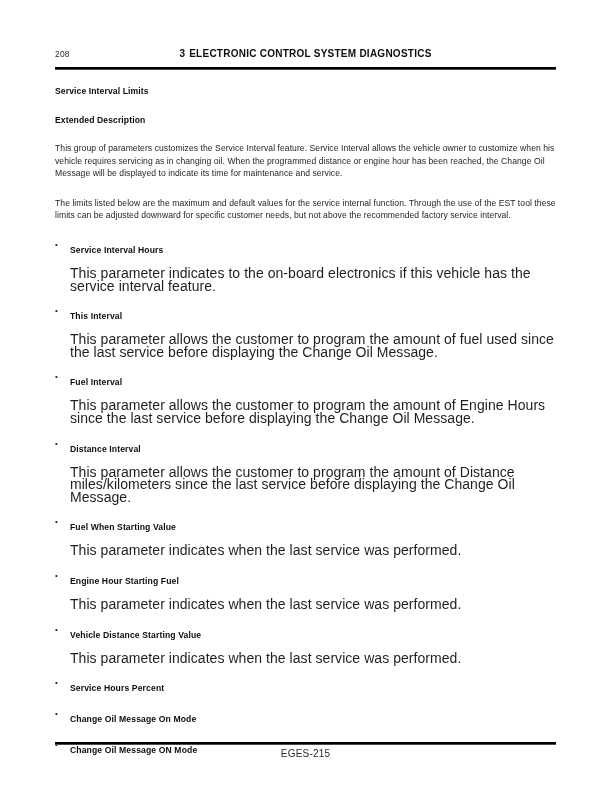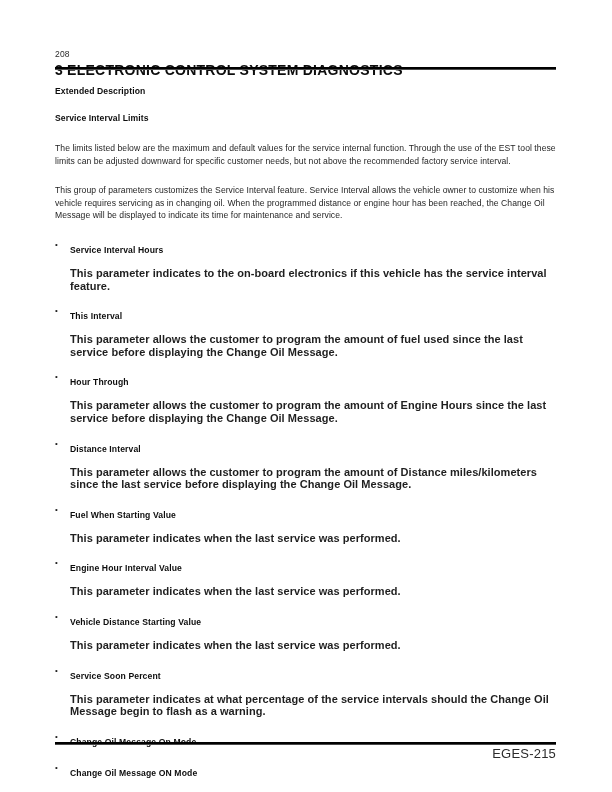--- a/index.html
+++ b/index.html
@@ -30,23 +30,24 @@
     left: 0;
     top: 0;
     font-size: 8.5px;
     line-height: 12px;
     color: #2b2b2b;
     letter-spacing: 0.2px;
   }
   .header-title {
     position: absolute;
     left: 0;
-    top: 16px;
-    width: 501px;
-    font-size: 14px;
+    top: 0;
+    width: 501px;
+    text-align: center;
+    font-size: 10px;
     font-weight: bold;
     line-height: 12px;
     color: #0d0d0d;
     letter-spacing: 0.25px;
   }
   .header-title .chapter-num {
     margin-right: 4px;
   }
   .rule {
     position: absolute;
@@ -111,35 +112,34 @@
   .bullet-label {
     font-size: 8.6px;
     font-weight: bold;
     line-height: 11px;
     color: #0d0d0d;
     letter-spacing: 0.12px;
   }
   .bullet-desc {
     margin: 10px 0 0 15px;
     width: 486px;
-    font-size: 11px;
+    font-size: 14px;
     line-height: 12.6px;
     color: #1f1f1f;
     letter-spacing: 0.05px;
-    font-weight: bold;
   }
 
   
   .footer-code {
     position: absolute;
     left: 55px;
     top: 748px;
     width: 501px;
-    text-align: right;
-    font-size: 13px;
+    text-align: center;
+    font-size: 10px;
     line-height: 11px;
     color: #2b2b2b;
     letter-spacing: 0.2px;
   }
 </style>
 </head>
 <body>
 
 <div class="page">
 
@@ -147,28 +147,28 @@
     <div class="page-number">208</div>
     <div class="header-title">
       <span class="chapter-num">3</span><span>ELECTRONIC CONTROL SYSTEM DIAGNOSTICS</span>
     </div>
   </div>
 
   <div class="rule rule-top"></div>
 
   <div class="content">
 
+    <div class="heading heading-section">Service Interval Limits</div>
+
     <div class="heading heading-extended">Extended Description</div>
 
-    <div class="heading heading-section">Service Interval Limits</div>
+    <p class="para">This group of parameters customizes the Service Interval feature.  Service Interval allows the vehicle owner to customize when his vehicle requires servicing as in changing oil.  When the programmed distance or engine hour has been reached, the Change Oil Message will be displayed to indicate its time for maintenance and service.</p>
 
     <p class="para">The limits listed below are the maximum and default values for the service internal function.  Through the use of the EST tool these limits can be adjusted downward for specific customer needs, but not above the recommended factory service interval.</p>
 
-    <p class="para">This group of parameters customizes the Service Interval feature.  Service Interval allows the vehicle owner to customize when his vehicle requires servicing as in changing oil.  When the programmed distance or engine hour has been reached, the Change Oil Message will be displayed to indicate its time for maintenance and service.</p>
-
     <ul class="bullet-list">
 
       <li class="bullet-item">
         <div class="bullet-row">
           <span class="bullet-mark">•</span>
           <span class="bullet-label">Service Interval Hours</span>
         </div>
         <div class="bullet-desc">This parameter indicates to the on-board electronics if this vehicle has the service interval feature.</div>
       </li>
 
@@ -176,21 +176,21 @@
         <div class="bullet-row">
           <span class="bullet-mark">•</span>
           <span class="bullet-label">This Interval</span>
         </div>
         <div class="bullet-desc">This parameter allows the customer to program the amount of fuel used since the last service before displaying the Change Oil Message.</div>
       </li>
 
       <li class="bullet-item">
         <div class="bullet-row">
           <span class="bullet-mark">•</span>
-          <span class="bullet-label">Hour Through</span>
+          <span class="bullet-label">Fuel Interval</span>
         </div>
         <div class="bullet-desc">This parameter allows the customer to program the amount of Engine Hours since the last service before displaying the Change Oil Message.</div>
       </li>
 
       <li class="bullet-item">
         <div class="bullet-row">
           <span class="bullet-mark">•</span>
           <span class="bullet-label">Distance Interval</span>
         </div>
         <div class="bullet-desc">This parameter allows the customer to program the amount of Distance miles/kilometers since the last service before displaying the Change Oil Message.</div>
@@ -200,39 +200,38 @@
         <div class="bullet-row">
           <span class="bullet-mark">•</span>
           <span class="bullet-label">Fuel When Starting Value</span>
         </div>
         <div class="bullet-desc">This parameter indicates when the last service was performed.</div>
       </li>
 
       <li class="bullet-item">
         <div class="bullet-row">
           <span class="bullet-mark">•</span>
-          <span class="bullet-label">Engine Hour Interval Value</span>
+          <span class="bullet-label">Engine Hour Starting Fuel</span>
         </div>
         <div class="bullet-desc">This parameter indicates when the last service was performed.</div>
       </li>
 
       <li class="bullet-item">
         <div class="bullet-row">
           <span class="bullet-mark">•</span>
           <span class="bullet-label">Vehicle Distance Starting Value</span>
         </div>
         <div class="bullet-desc">This parameter indicates when the last service was performed.</div>
       </li>
 
       <li class="bullet-item">
         <div class="bullet-row">
           <span class="bullet-mark">•</span>
-          <span class="bullet-label">Service Soon Percent</span>
-        </div>
-        <div class="bullet-desc">This parameter indicates at what percentage of the service intervals should the Change Oil Message begin to flash as a warning.</div>
+          <span class="bullet-label">Service Hours Percent</span>
+        </div>
       </li>
 
       <li class="bullet-item">
         <div class="bullet-row">
           <span class="bullet-mark">•</span>
           <span class="bullet-label">Change Oil Message On Mode</span>
         </div>
       </li>
 
       <li class="bullet-item">

